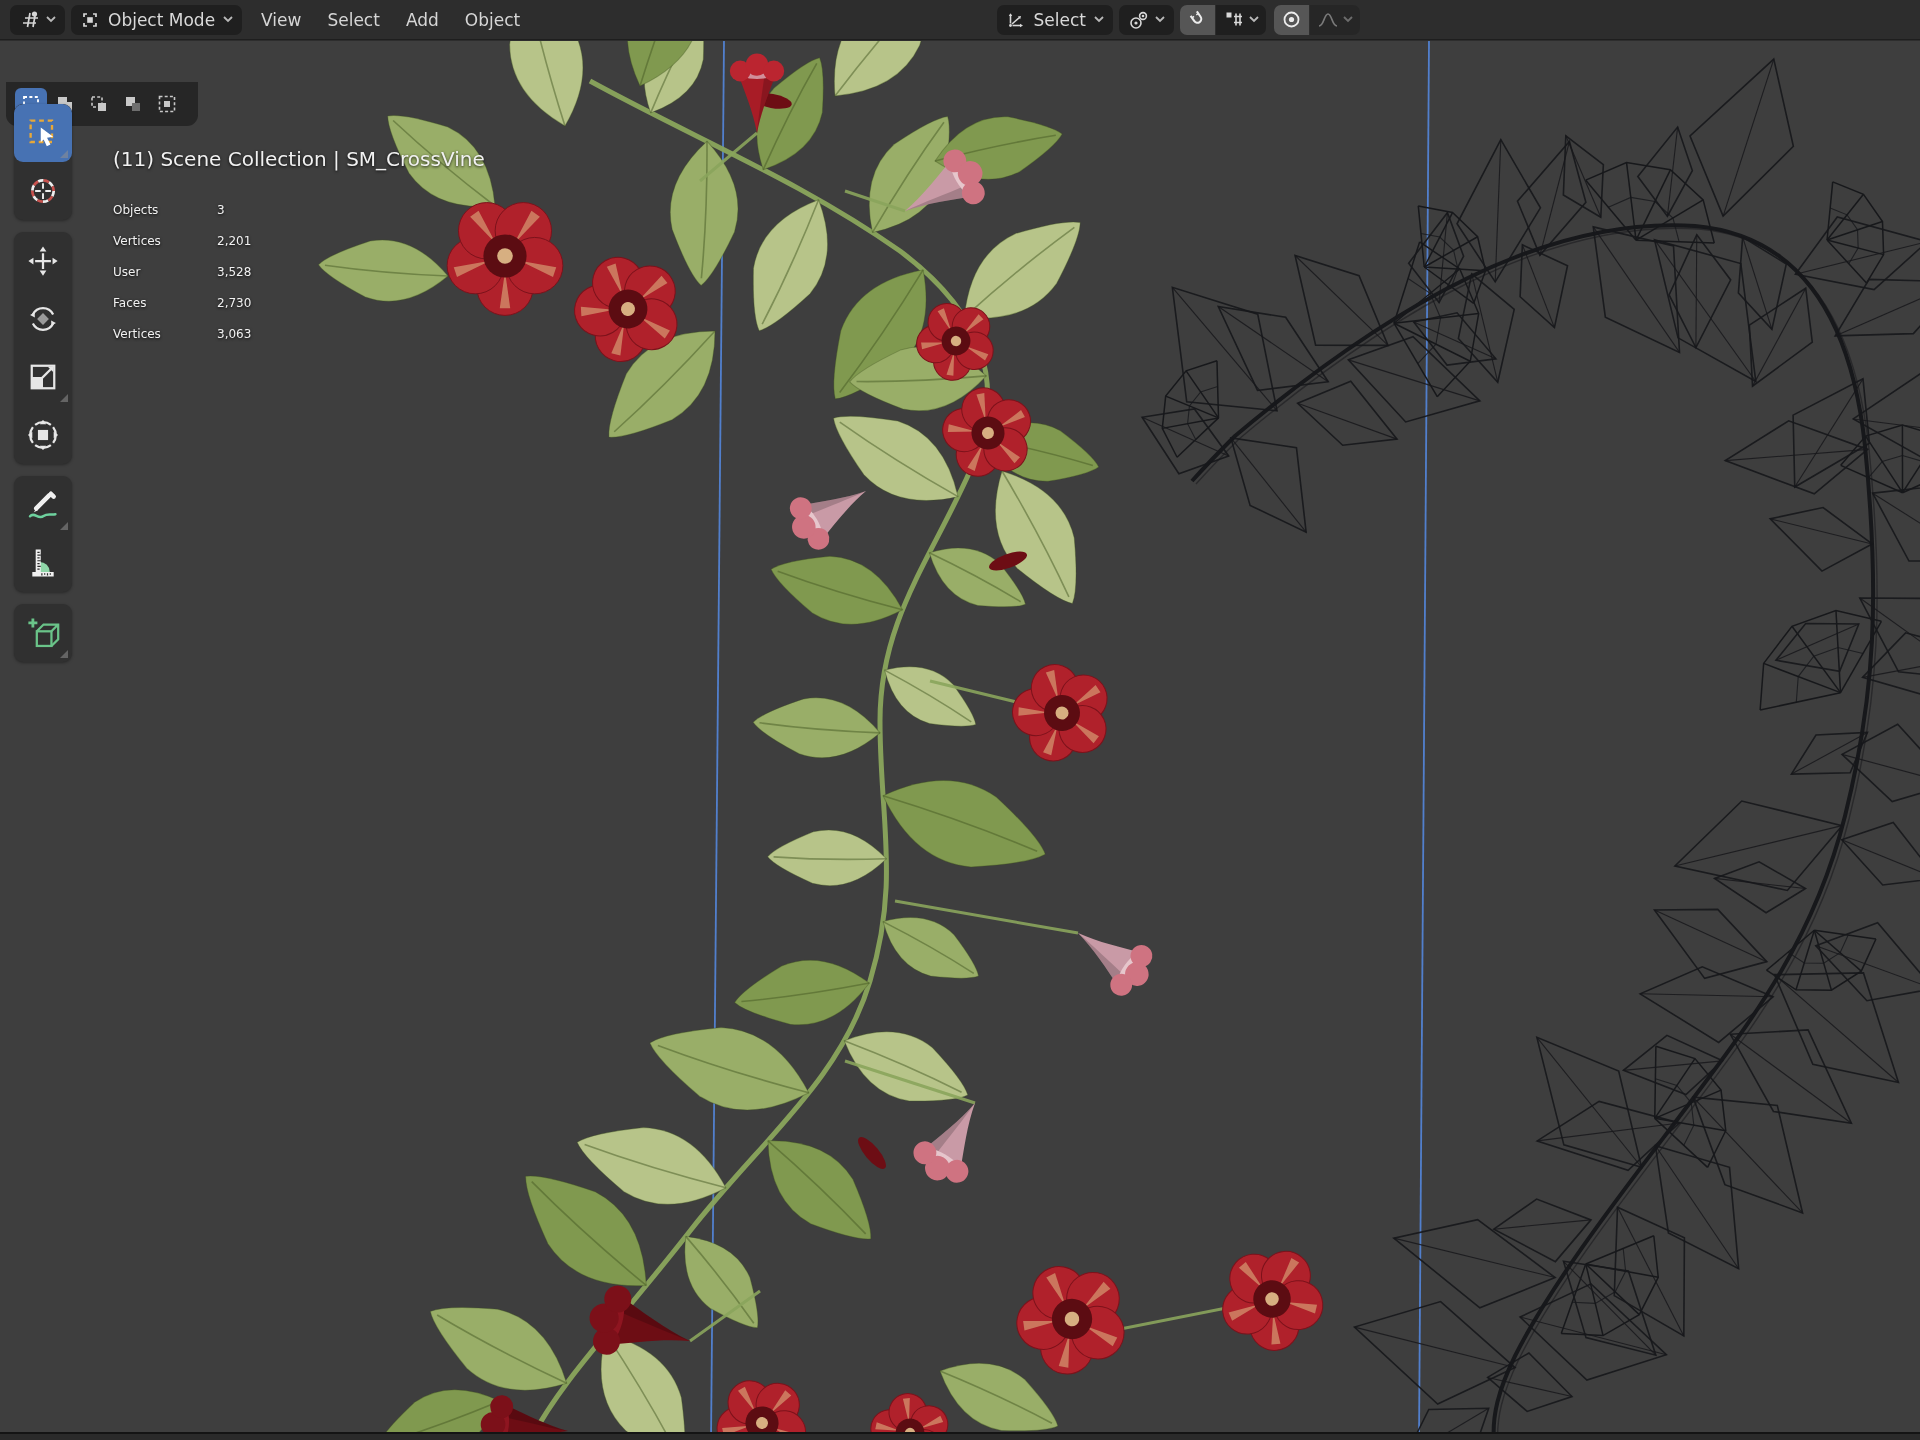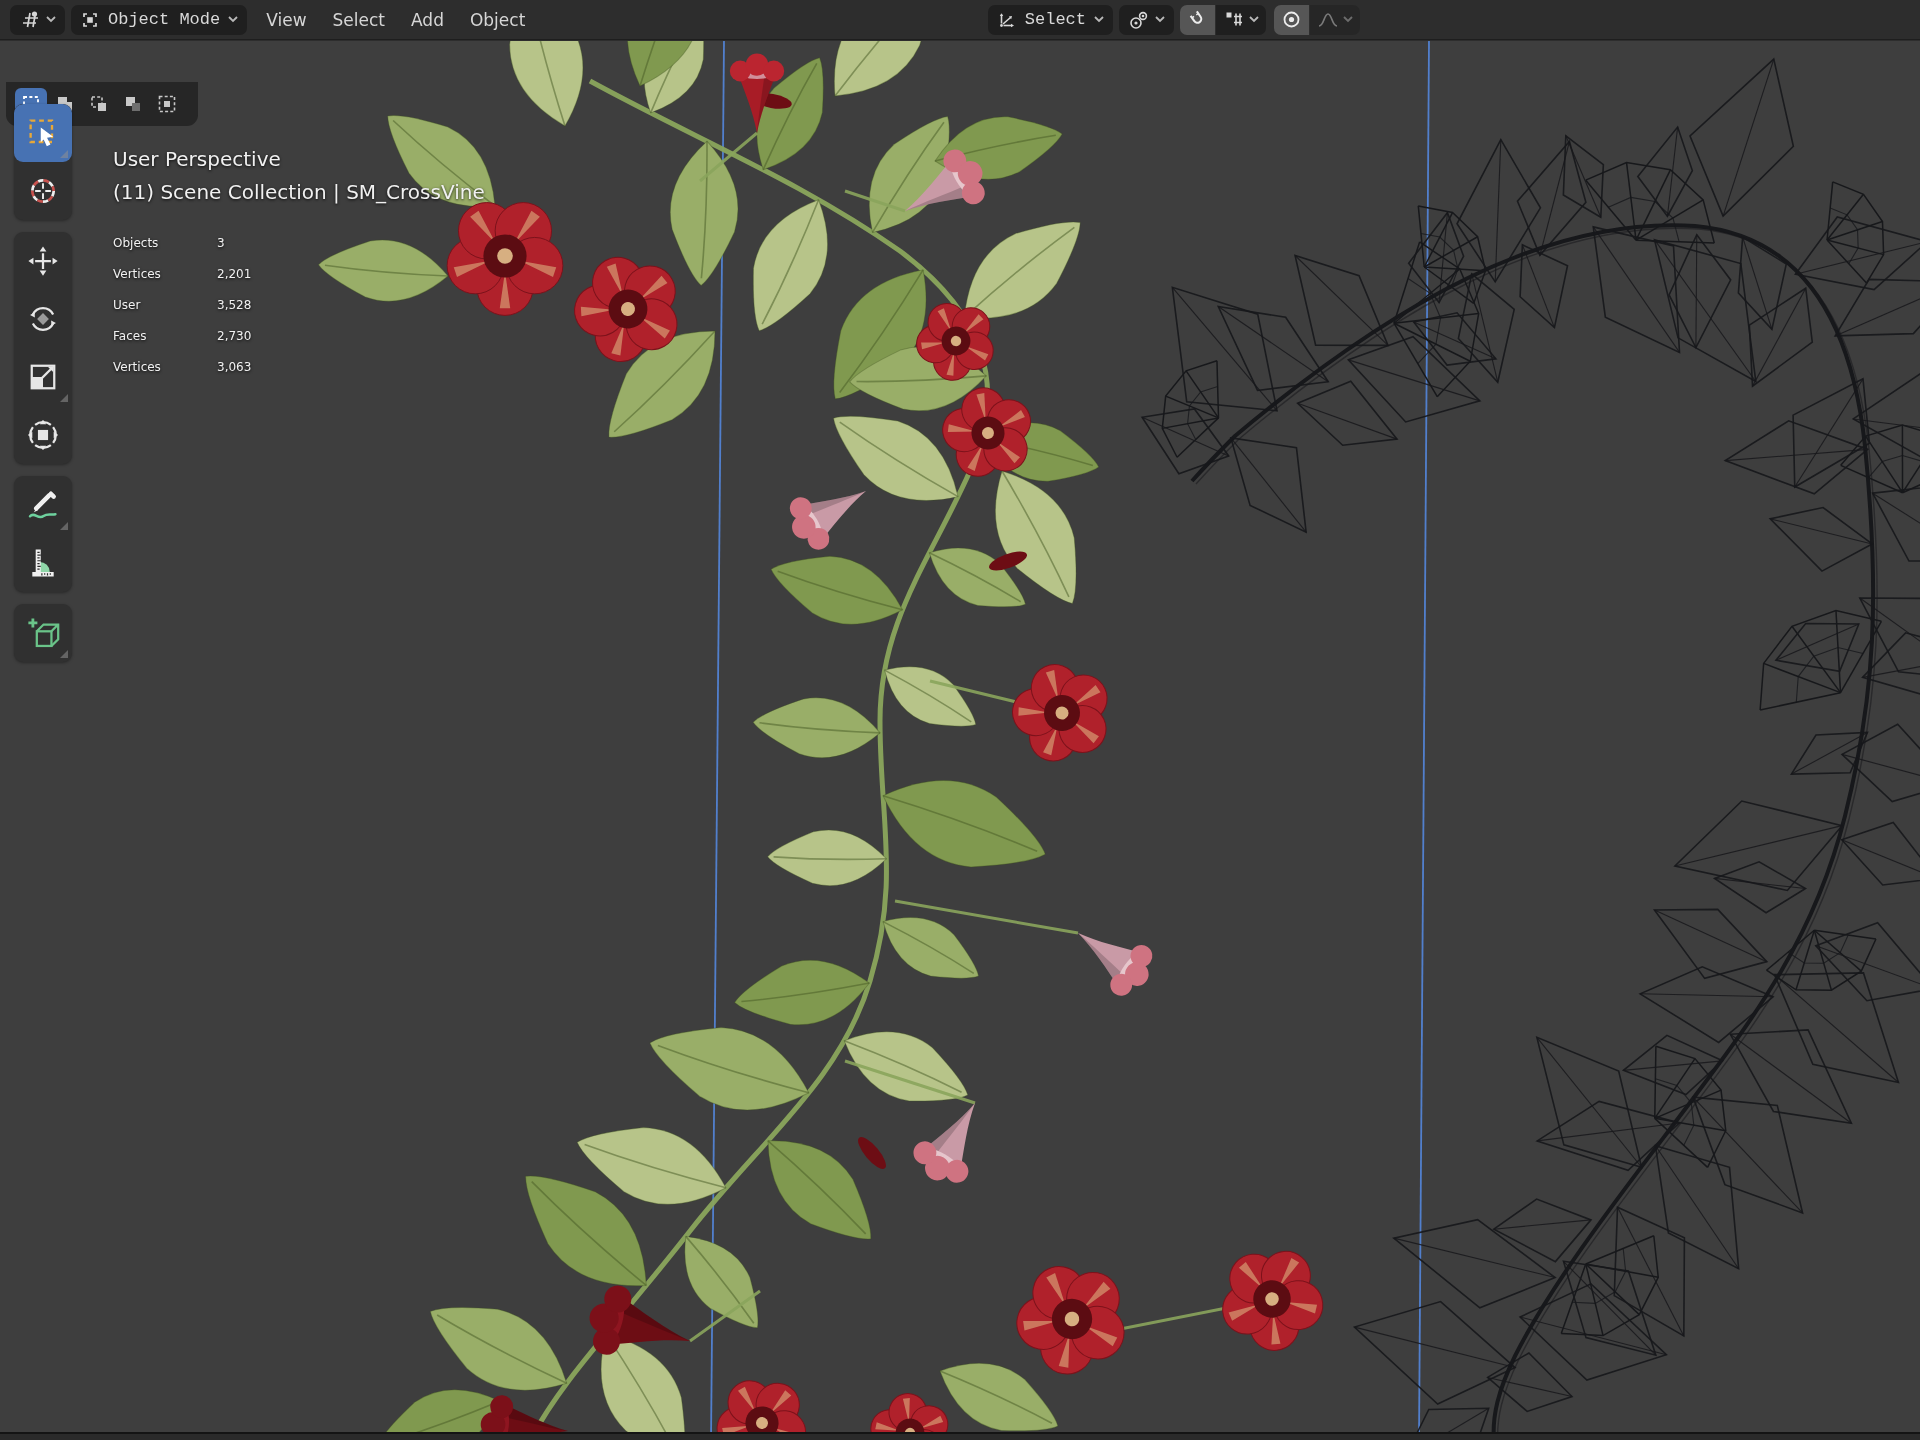--- a/index.html
+++ b/index.html
@@ -4,21 +4,21 @@
 <style>
   * { margin:0; padding:0; box-sizing:border-box; }
   html,body { width:1920px; height:1440px; overflow:hidden; background:#2d2d2d;
     font-family:"DejaVu Sans","Liberation Sans",sans-serif; }
   #app { position:relative; width:1920px; height:1440px; }
 
   
   .hdr { position:absolute; left:0; top:0; width:1920px; height:40px; background:#2d2d2d;
     border-bottom:1px solid #1e1e1e; display:flex; align-items:center; padding-left:10px; }
   .hbtn { height:30px; background:#1f1f1f; border-radius:7px; display:flex; align-items:center;
-    padding:0 9px; margin-right:6px; color:#d9d9d9; font-size:17px; cursor:default;font-family:Liberation Mono, monospace; }
+    padding:0 9px; margin-right:6px; color:#d9d9d9; font-size:17px; cursor:default; }
   .hbtn svg { display:block; }
   .hbtn .lbl { margin:0 8px 0 8px; }
   .menu { color:#d6d6d6; font-size:17px; padding:0 13px; height:30px; display:flex; align-items:center; }
   .flex1 { flex:1; }
   .rspacer { flex:0 0 552px; }
   .seg { display:flex; margin-right:8px; }
   .seg .part { height:30px; display:flex; align-items:center; padding:0 7px; background:#1f1f1f; }
   .seg .part.first { border-radius:7px 0 0 7px; margin-right:1px; }
   .seg .part.last  { border-radius:0 7px 7px 0; }
   .seg .part.on { background:#565656; }
@@ -987,21 +987,20 @@
               <rect x="10.5" y="14.5" width="13" height="13"></rect>
               <path d="M10.5 14.5 L16.5 8.5 H29.5 V21.5 L23.5 27.5 M23.5 14.5 L29.5 8.5"></path>
             </svg>
           </span>
           <span class="corner"></span>
         </div>
       </div>
     </div>
 
     <div class="stats">
-      <div class="line">User Perspective</div>
       <div class="line">(11) Scene Collection | SM_CrossVine</div>
       <div class="gap"></div>
       <table>
         <tbody>
             <tr>
               <td class="k">Objects</td>
               <td class="v">3</td>
             </tr>
         <tr>
               <td class="k">Vertices</td>

